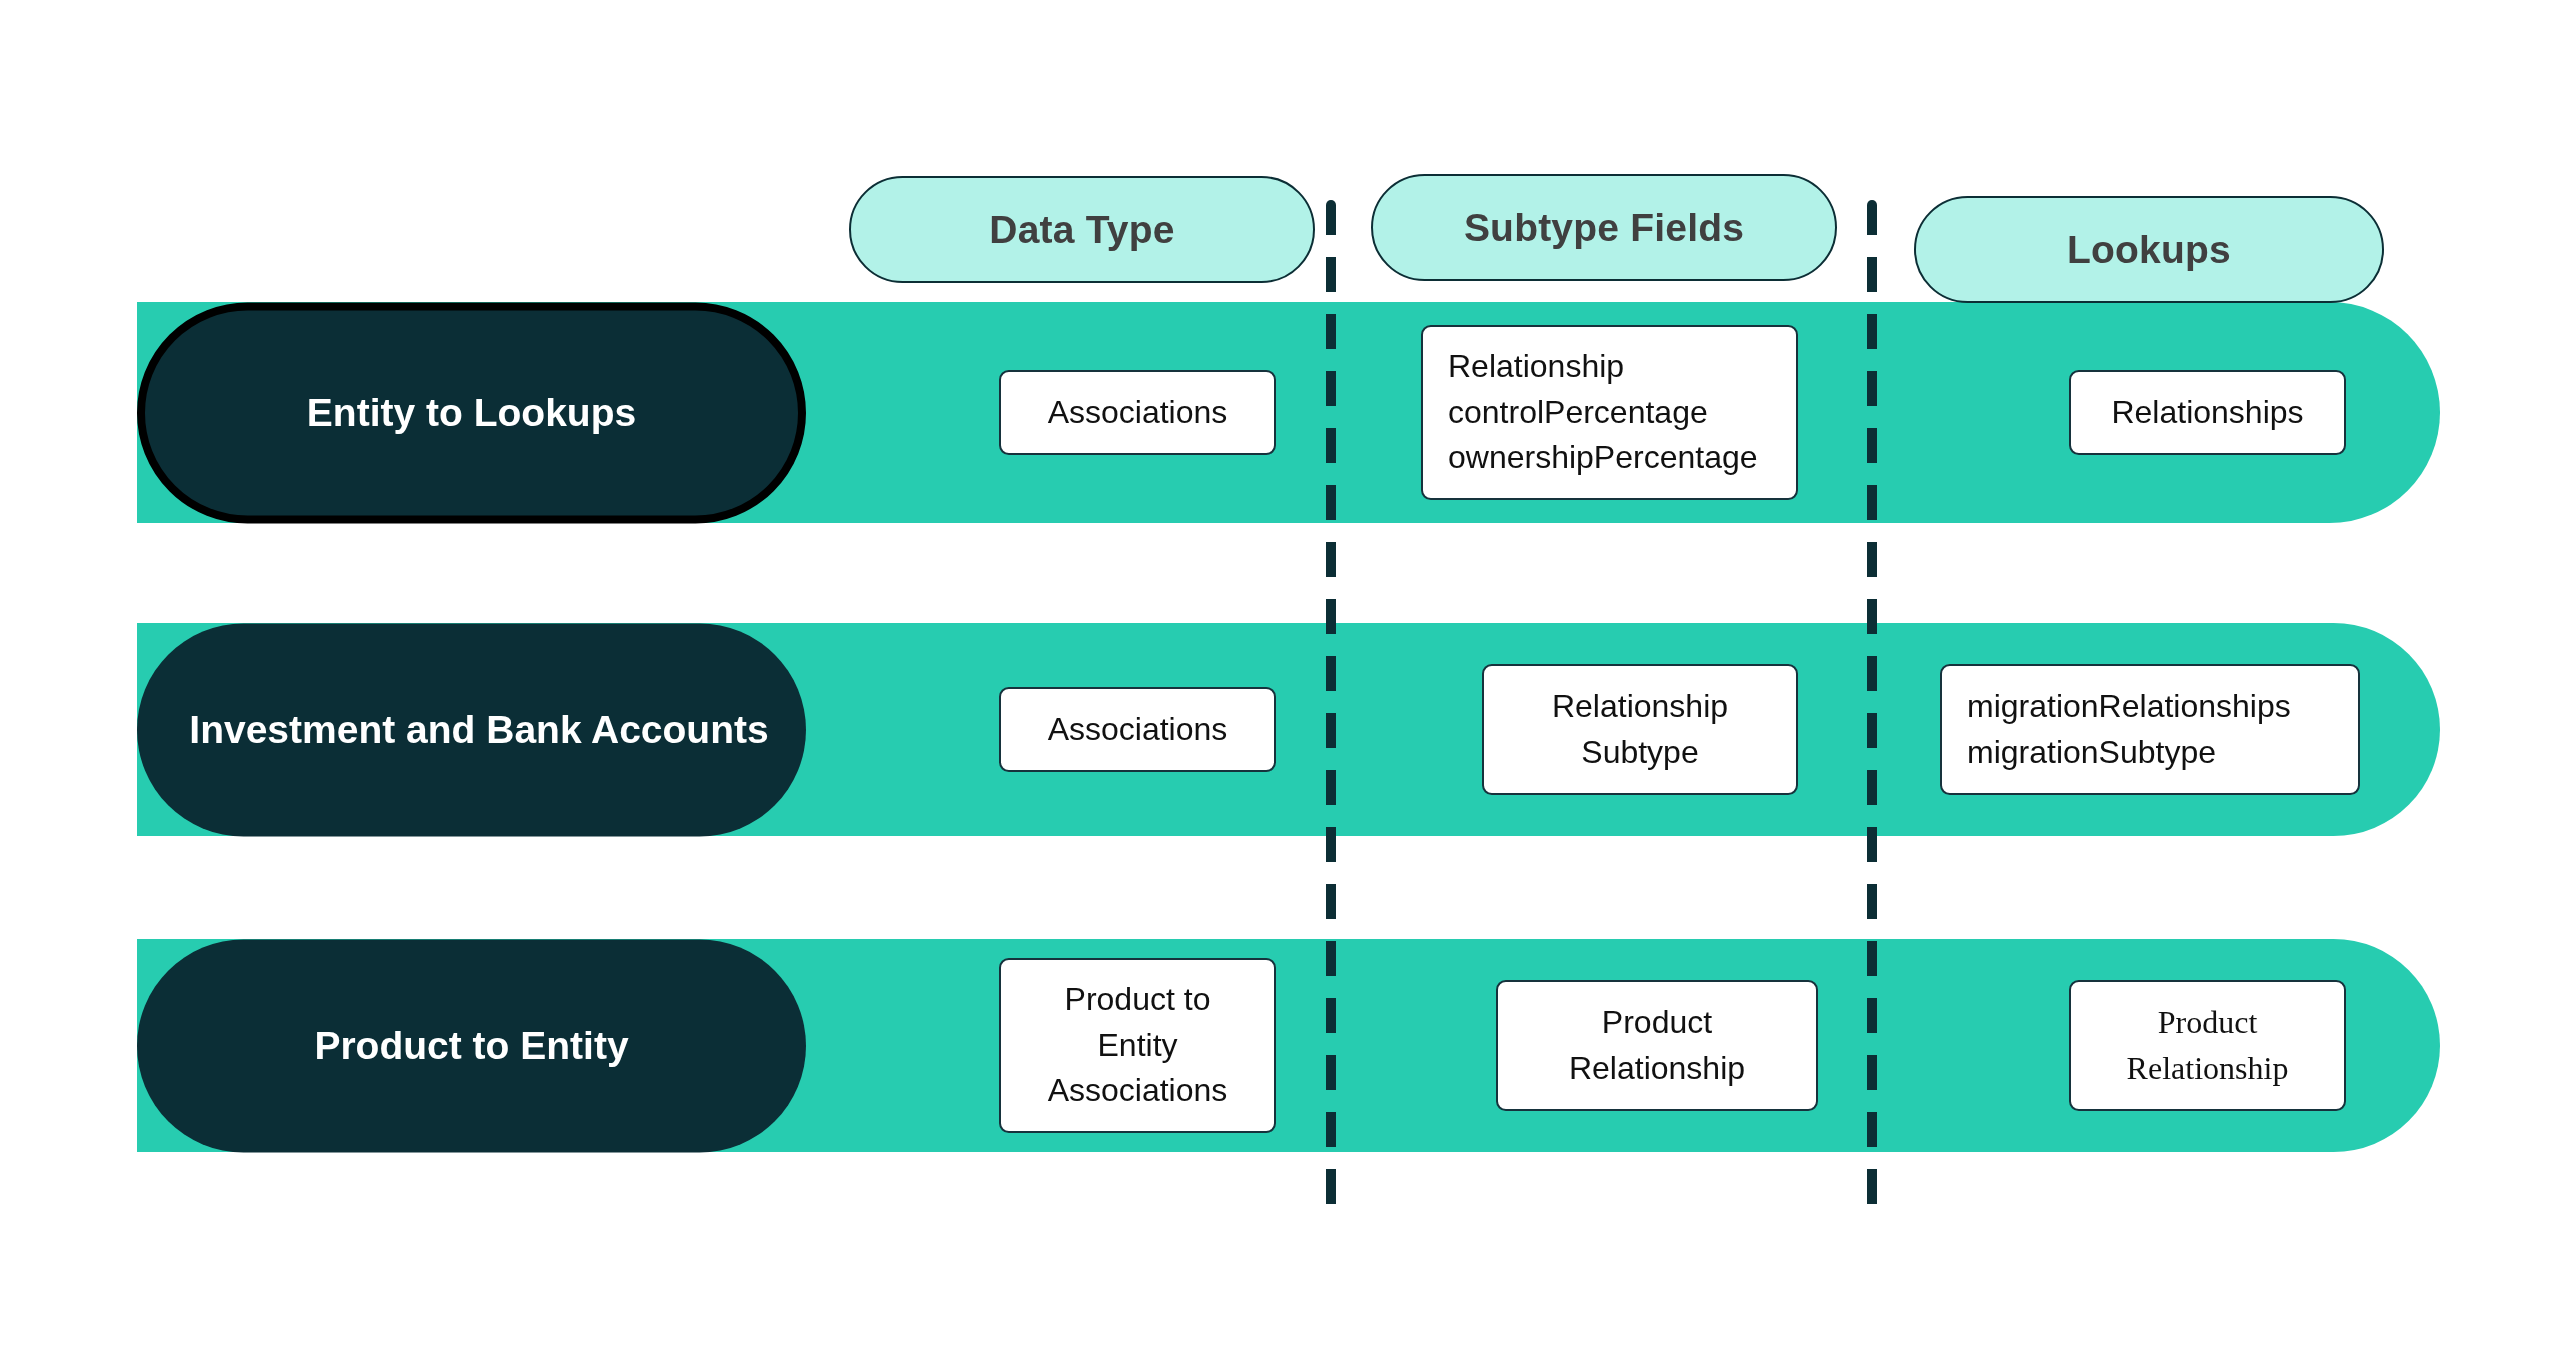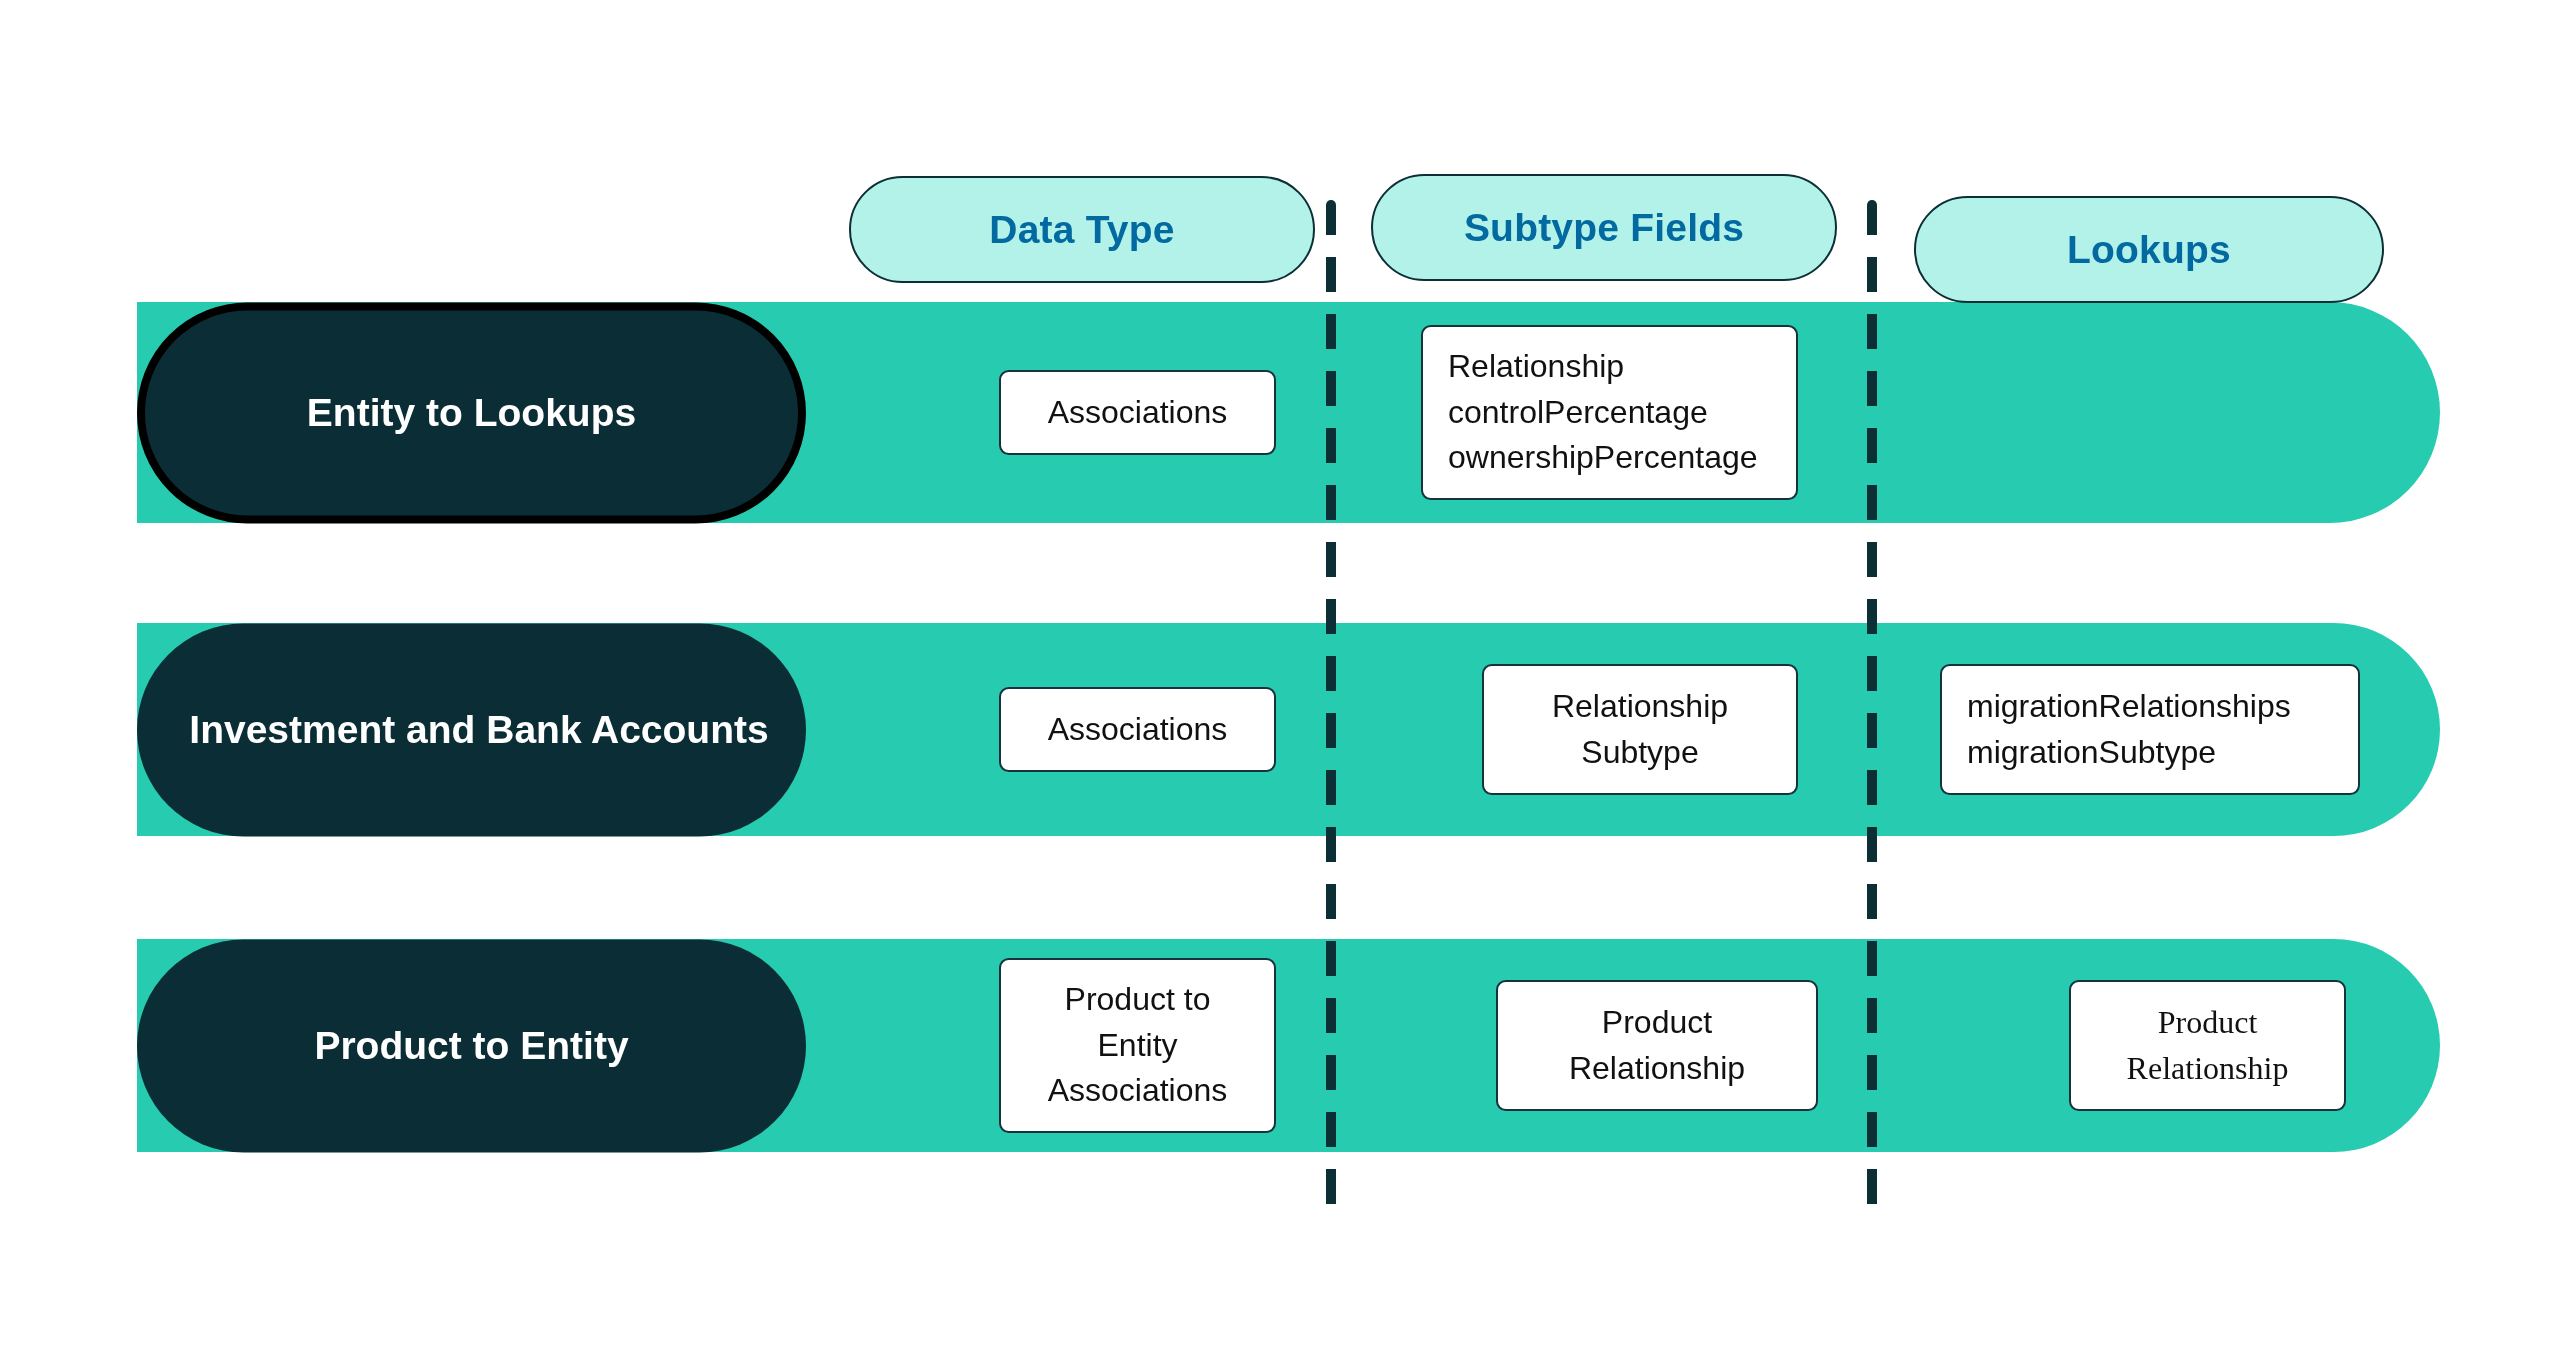--- a/index.html
+++ b/index.html
@@ -8,21 +8,21 @@
   #canvas{position:relative;width:2576px;height:1366px;background:#ffffff;}
 
   
   .col-head{
     position:absolute;
     height:107px;
     border:2.9px solid #0C2E35;
     border-radius:55px;
     display:flex;align-items:center;justify-content:center;
     font-size:39px;font-weight:bold;letter-spacing:0.2px;
-    color:#0369a1;
+    color:#404040;
     box-sizing:border-box;
     z-index:6;
   }
 
   
   .sep{
     position:absolute;
     width:9.8px;
     z-index:7;
     background-image:linear-gradient(#0C2E35 62%, rgba(255,255,255,0) 0%);
@@ -95,20 +95,23 @@
       <span>Entity to Lookups</span>
     </div>
     <div class="cell" style="left:673px;top:0;width:466px;height:221px;">
       <div class="card" style="width:277px;">Associations</div>
     </div>
     <div class="cell" style="left:1195px;top:0;width:466px;height:221px;">
       <div class="card left" style="width:377px;">Relationship
 controlPercentage
 ownershipPercentage</div>
     </div>
+    <div class="cell" style="left:1739px;top:0;width:470px;height:221px;">
+      <div class="card" style="width:277px;">Relationships</div>
+    </div>
   </div>
 
   <div class="row" style="top:623px;height:213px;">
     <div class="row-band"></div>
     <div class="row-pill" style="height:213px;padding-left:15px;">
       <span>Investment and Bank Accounts</span>
     </div>
     <div class="cell" style="left:673px;top:0;width:466px;height:213px;">
       <div class="card" style="width:277px;">Associations</div>
     </div>

